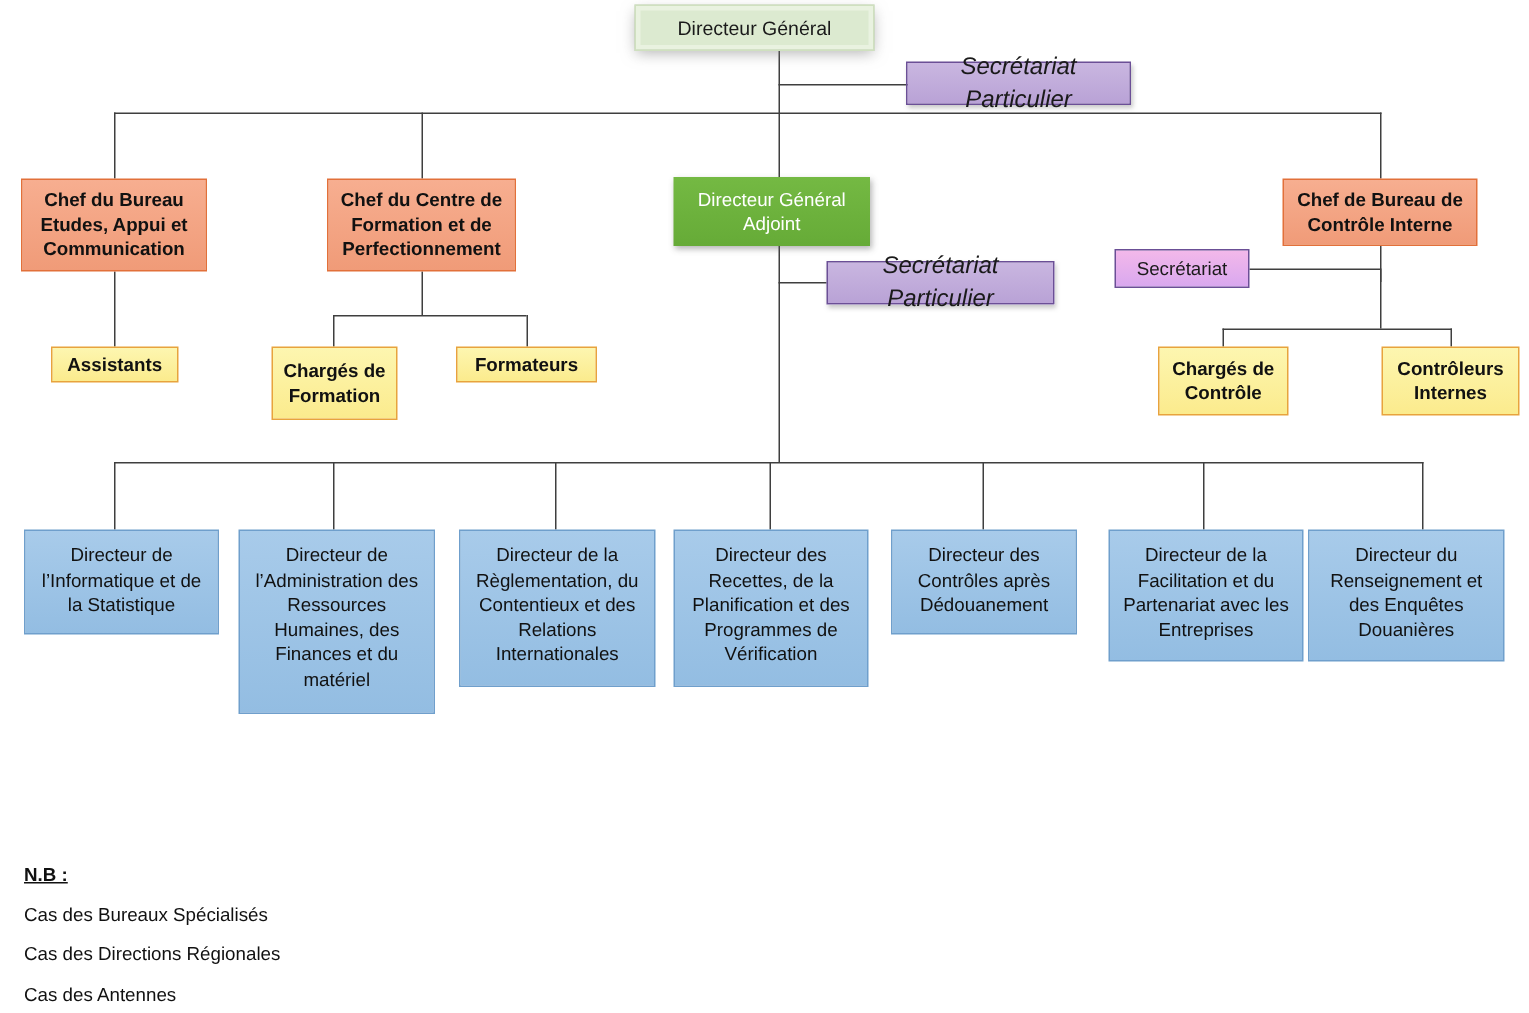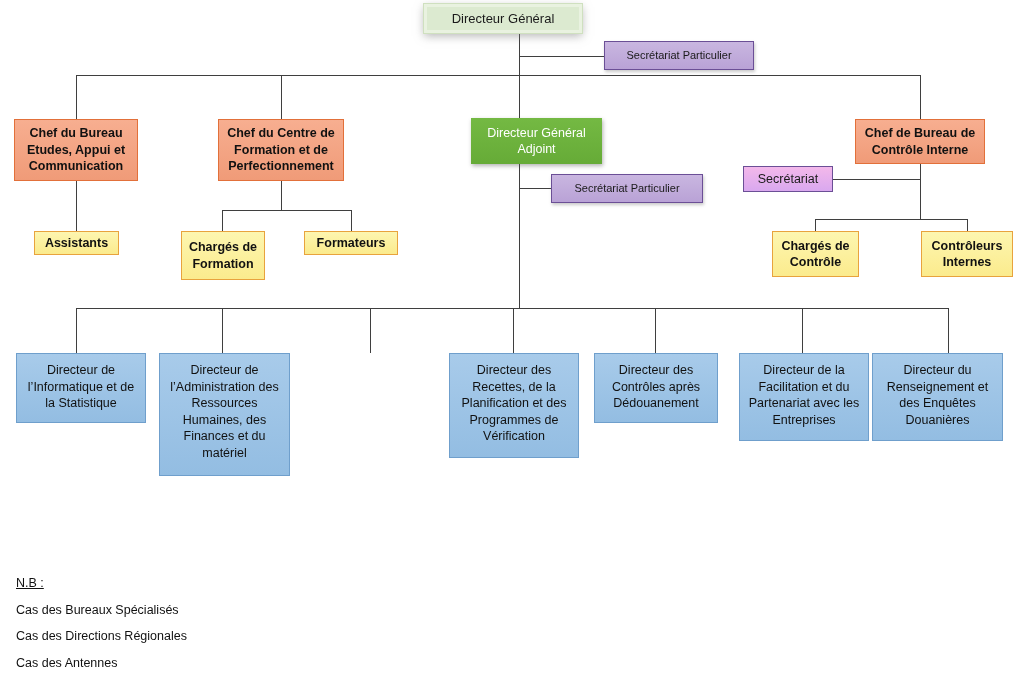--- a/index.html
+++ b/index.html
@@ -62,22 +62,23 @@
     color: #ffffff;
     font-size: 12.5px;
     box-shadow: 1px 2px 4px rgba(90,90,90,0.45);
   }
 
   
   .node.purple {
     background: linear-gradient(180deg,#c9b6e0 0%,#b9a2d6 100%);
     border: 1px solid #6b4f96;
     color: #1a1a1a;
-    font-size: 11px;
+    font-size: 16px;
     box-shadow: 1px 2px 3px rgba(120,120,120,0.4);
+    font-style: italic;
   }
   
   .node.pink {
     background: linear-gradient(180deg,#f3b8ea 0%,#d9a8ef 100%);
     border: 1px solid #6b4f96;
     color: #1a1a1a;
     font-size: 12.5px;
   }
 
   
@@ -114,21 +115,21 @@
   }
 
   
   .nb {
     position: absolute;
     font-size: 12.5px;
     color: #111111;
     white-space: nowrap;
   }
   .nb.title {
-    font-weight: normal;
+    font-weight: bold;
     text-decoration: underline;
   }
 </style>
 </head>
 <body>
 
 <div id="chart">
 
   <div class="ln v" style="left:519px; top:31px; height:277px;"></div>
 
@@ -175,21 +176,21 @@
   </div>
 
   <div class="node orange" style="left:14px; top:119px; width:124px; height:62px;">
     <span class="lbl">Chef du Bureau Etudes, Appui et Communication</span>
   </div>
 
   <div class="node orange" style="left:218px; top:119px; width:126px; height:62px;">
     <span class="lbl">Chef du Centre de Formation et de Perfectionnement</span>
   </div>
 
-  <div class="node dga" style="left:449px; top:118px; width:131px; height:46px;margin-left:22px;">
+  <div class="node dga" style="left:449px; top:118px; width:131px; height:46px;">
     <span class="lbl">Directeur Général Adjoint</span>
   </div>
 
   <div class="node orange" style="left:855px; top:119px; width:130px; height:45px;">
     <span class="lbl">Chef de Bureau de Contrôle Interne</span>
   </div>
 
   <div class="node yellow" style="left:34px; top:231px; width:85px; height:24px;">
     <span class="lbl">Assistants</span>
   </div>
@@ -219,20 +220,23 @@
   </div>
 
   <div class="node blue" style="left:16px; top:353px; width:130px; height:70px;">
     <span class="lbl">Directeur de l’Informatique et de la Statistique</span>
   </div>
 
   <div class="node blue" style="left:159px; top:353px; width:131px; height:123px;">
     <span class="lbl">Directeur de l’Administration des Ressources Humaines, des Finances et du matériel</span>
   </div>
 
+  <div class="node blue" style="left:306px; top:353px; width:131px; height:105px;">
+    <span class="lbl">Directeur de la Règlementation, du Contentieux et des Relations Internationales</span>
+  </div>
 
   <div class="node blue" style="left:449px; top:353px; width:130px; height:105px;">
     <span class="lbl">Directeur des Recettes, de la Planification et des Programmes de Vérification</span>
   </div>
 
   <div class="node blue" style="left:594px; top:353px; width:124px; height:70px;">
     <span class="lbl">Directeur des Contrôles après Dédouanement</span>
   </div>
 
   <div class="node blue" style="left:739px; top:353px; width:130px; height:88px;">

